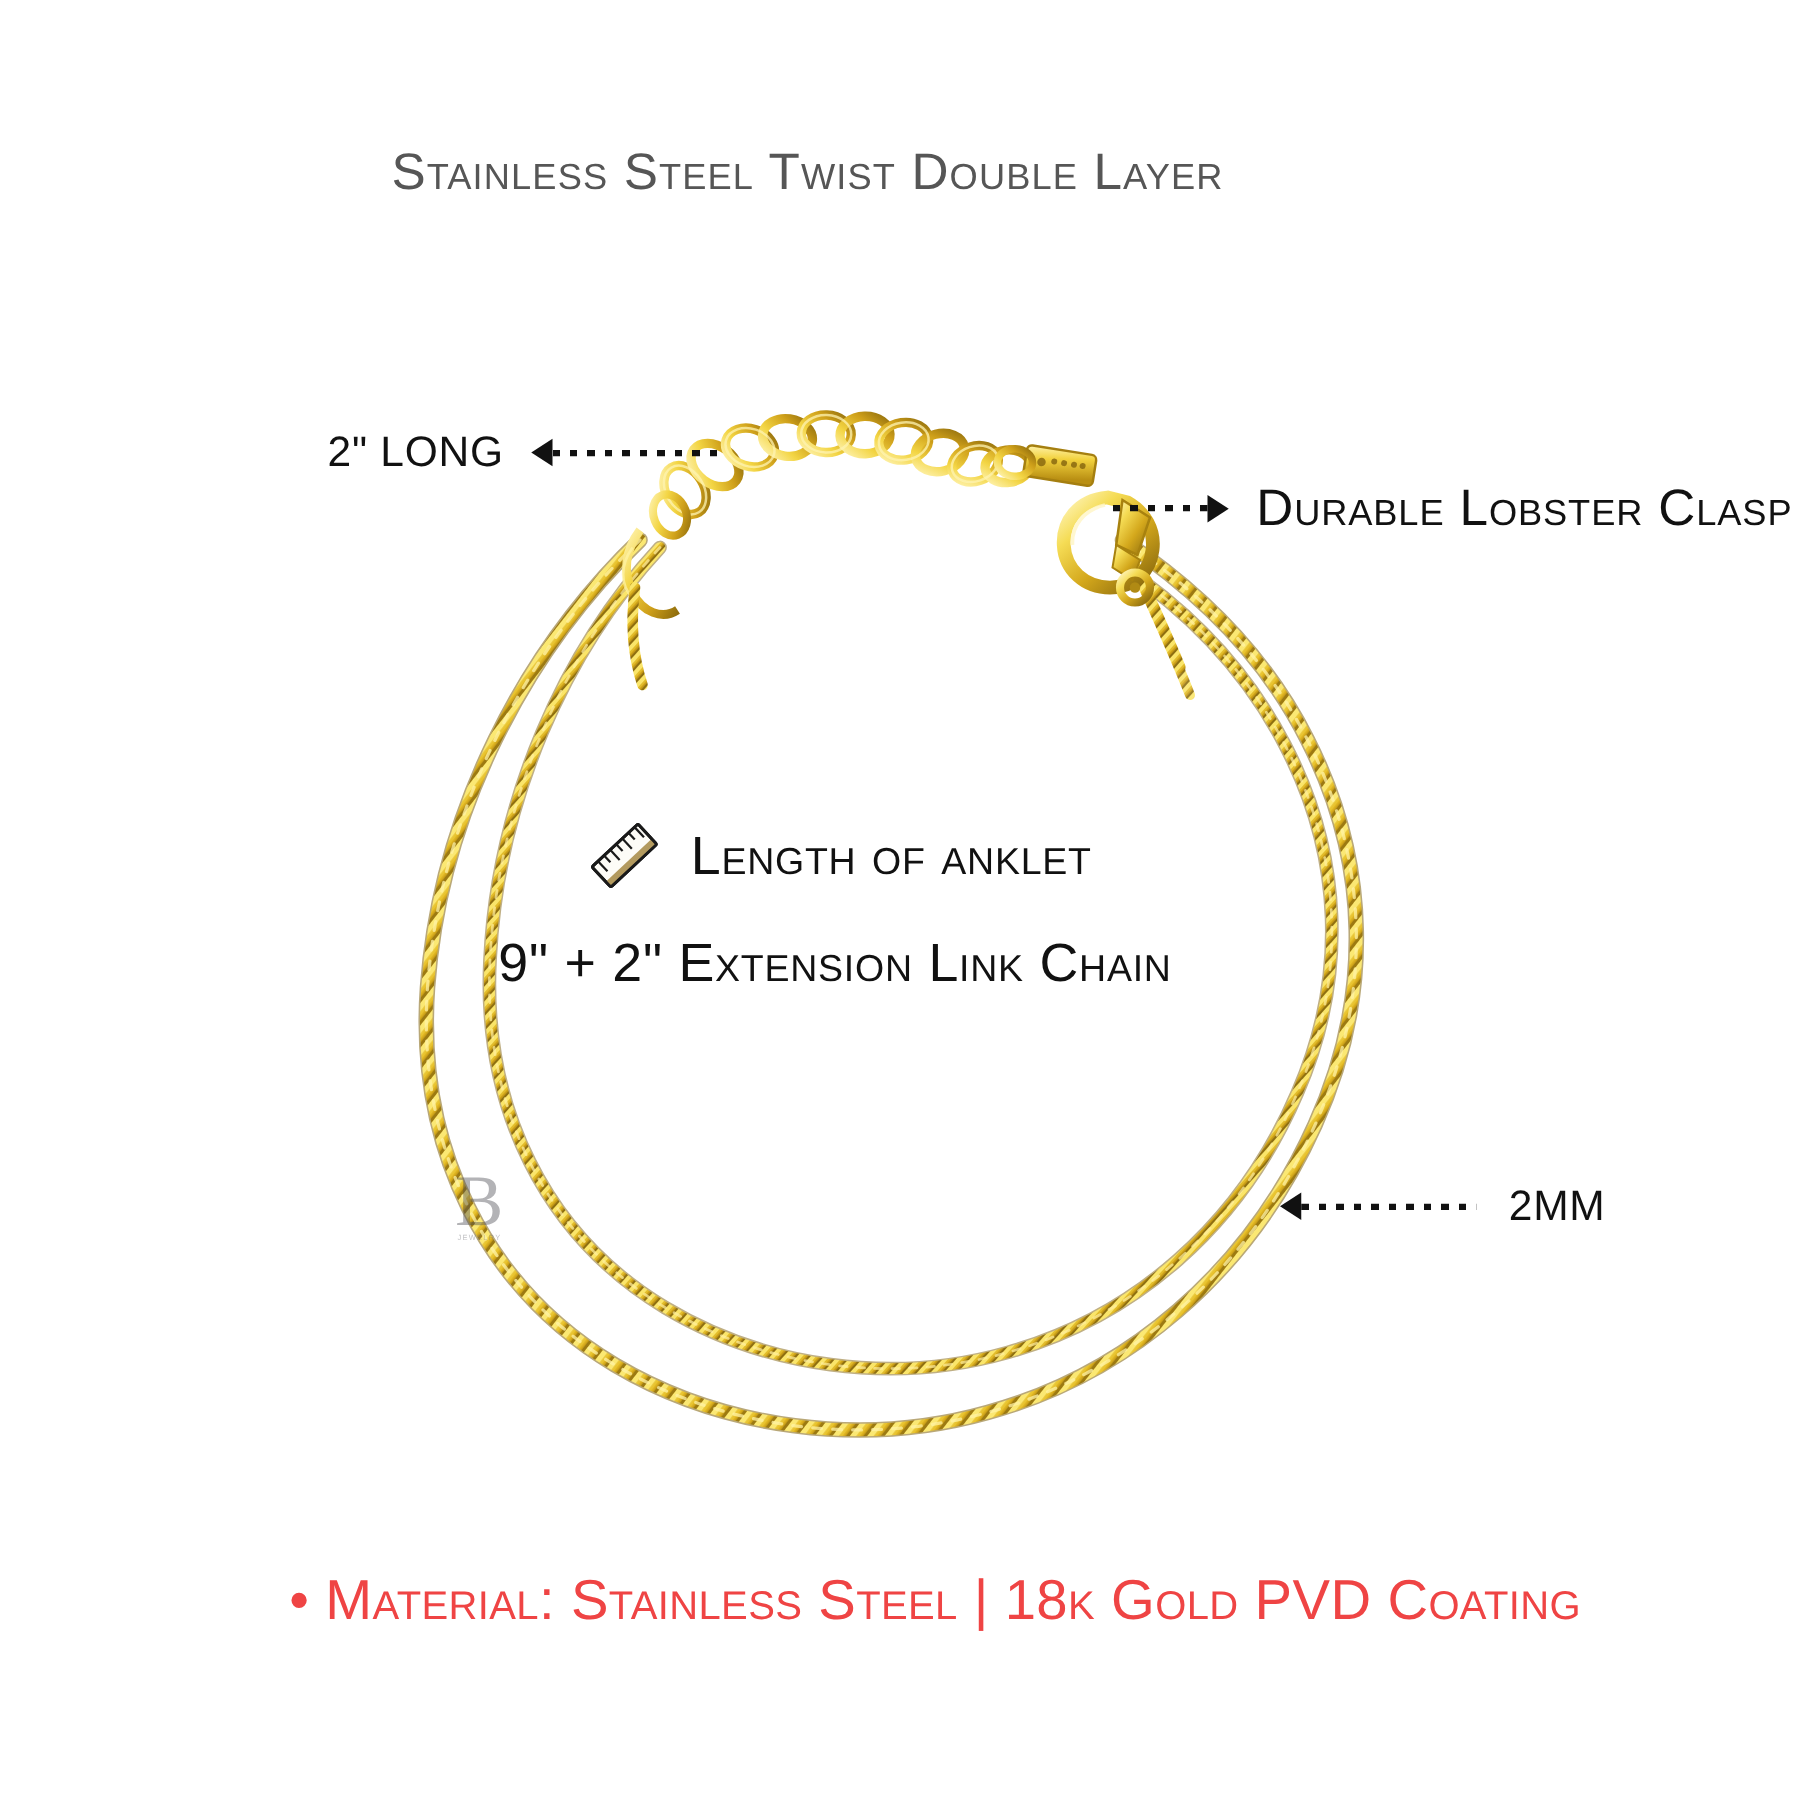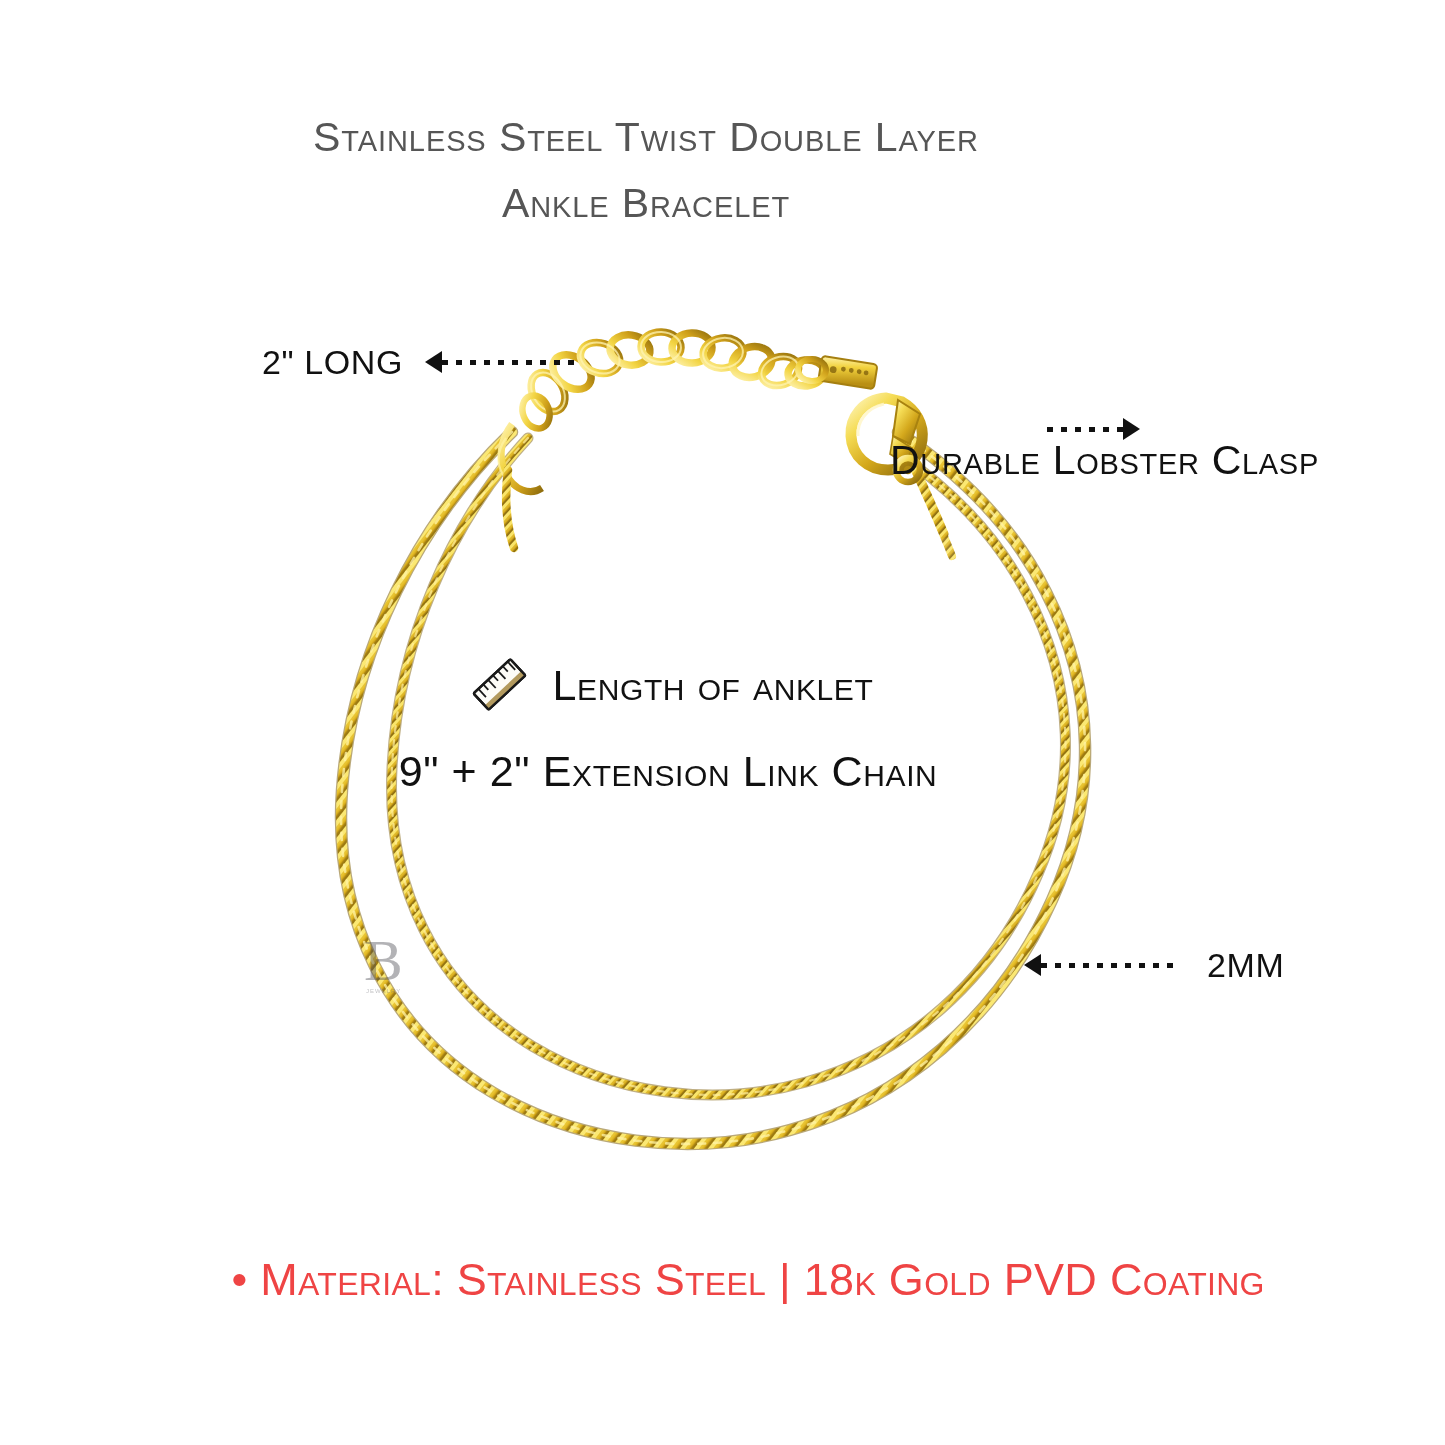--- a/index.html
+++ b/index.html
@@ -162,21 +162,20 @@
     font-size: 6px;
     letter-spacing: 1px;
     color: #6d6d73;
   }
 </style>
 </head>
 <body>
 
 <div class="title-block">
   <span class="title-line">Stainless Steel Twist Double Layer</span>
-  <span class="title-line">Ankle Bracelet</span>
 </div>
 
 <div class="stage">
 <svg width="1445" height="1445" viewBox="0 0 1445 1445" xmlns="http://www.w3.org/2000/svg">
   <defs>
 
     <linearGradient id="goldRope" x1="0" y1="0" x2="0" y2="1">
       <stop offset="0%" stop-color="#fff0a8"></stop>
       <stop offset="22%" stop-color="#f6d83c"></stop>
       <stop offset="52%" stop-color="#d9ab18"></stop>
@@ -341,21 +340,21 @@
 </div>
 
 <div class="anno" style="left:262px; top:345px;">
   <span class="anno-label">2" LONG</span>
   <span class="leader" style="margin-left:22px;">
     <span class="head-left"></span>
     <span class="dots" style="width:132px;"></span>
   </span>
 </div>
 
-<div class="anno" style="left:890px; top:418px;flex-direction:column;">
+<div class="anno" style="left:890px; top:386px;">
   <span class="leader" style="margin-right:22px;">
     <span class="dots" style="width:76px;"></span>
     <span class="head-right"></span>
   </span>
   <span class="anno-label caps">Durable Lobster Clasp</span>
 </div>
 
 <div class="anno" style="left:1024px; top:948px;">
   <span class="leader" style="margin-right:26px;">
     <span class="head-left"></span>

